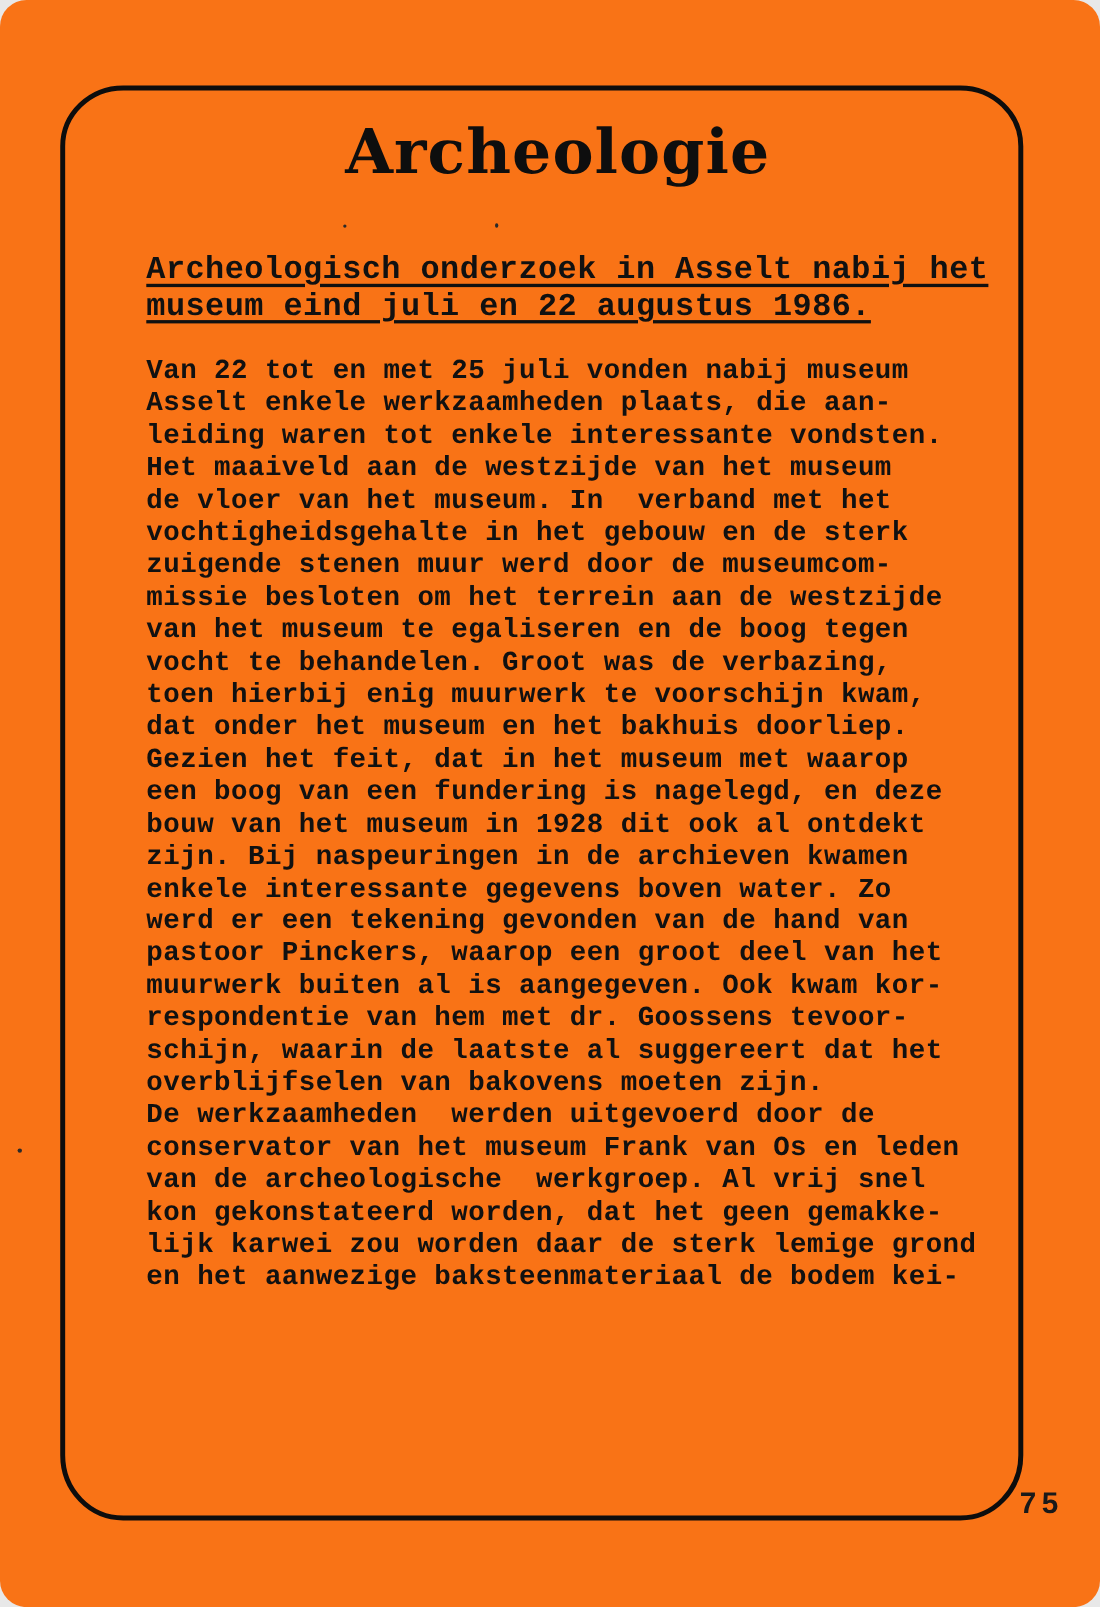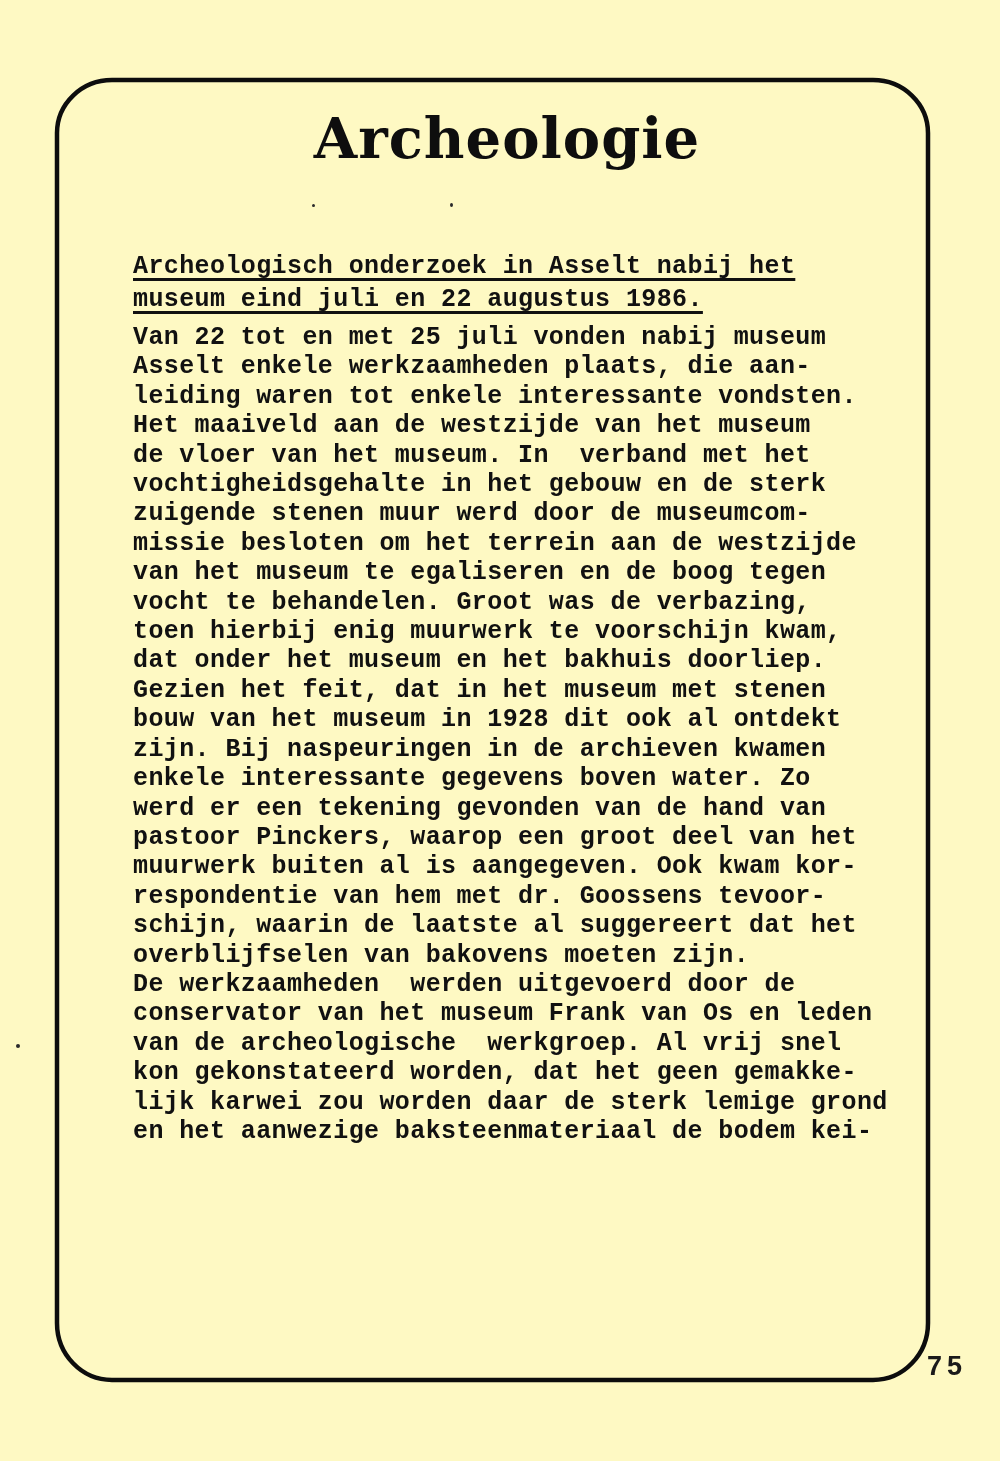--- a/index.html
+++ b/index.html
@@ -1,23 +1,24 @@
 <!DOCTYPE html>
 <html><head>
 <meta charset="utf-8">
 <style>
   html, body { margin: 0; padding: 0; background: #e8e8e8; }
   .page {
     position: relative;
     width: 1000px;
     height: 1461px;
-    background: #fef9c3;
+    background: #f97316;
     color: #111111;
     font-family: "Liberation Mono", monospace;
     overflow: hidden;
+    border-radius: 24px;
   }
   .frame {
     position: absolute;
     left: 0; top: 0;
     width: 1000px; height: 1461px;
     pointer-events: none;
   }
   .title {
     position: absolute;
     top: 110px;
@@ -28,22 +29,22 @@
     font-family: "DejaVu Serif", serif;
     font-weight: bold;
     font-size: 56px;
     line-height: 56px;
     letter-spacing: 1px;
     color: #0e0e0e;
   }
   .heading {
     position: absolute;
     left: 133px;
-    top: 250px;
-    font-size: 25px;
+    top: 229px;
+    font-size: 29px;
     font-weight: bold;
     line-height: 33px;
     letter-spacing: 0.4px;
   }
   .heading-line {
     white-space: pre;
     text-decoration: underline;
     text-decoration-thickness: 2.5px;
     text-underline-offset: 5px;
   }
@@ -107,21 +108,22 @@
       <div class="body-line">leiding waren tot enkele interessante vondsten.</div>
       <div class="body-line">Het maaiveld aan de westzijde van het museum</div>
       <div class="body-line">de vloer van het museum. In  verband met het</div>
       <div class="body-line">vochtigheidsgehalte in het gebouw en de sterk</div>
       <div class="body-line">zuigende stenen muur werd door de museumcom-</div>
       <div class="body-line">missie besloten om het terrein aan de westzijde</div>
       <div class="body-line">van het museum te egaliseren en de boog tegen</div>
       <div class="body-line">vocht te behandelen. Groot was de verbazing,</div>
       <div class="body-line">toen hierbij enig muurwerk te voorschijn kwam,</div>
       <div class="body-line">dat onder het museum en het bakhuis doorliep.</div>
-      <div class="body-line">Gezien het feit, dat in het museum met stenen</div>
+      <div class="body-line">Gezien het feit, dat in het museum met waarop</div>
+      <div class="body-line">een boog van een fundering is nagelegd, en deze</div>
       <div class="body-line">bouw van het museum in 1928 dit ook al ontdekt</div>
       <div class="body-line">zijn. Bij naspeuringen in de archieven kwamen</div>
       <div class="body-line">enkele interessante gegevens boven water. Zo</div>
       <div class="body-line">werd er een tekening gevonden van de hand van</div>
       <div class="body-line">pastoor Pinckers, waarop een groot deel van het</div>
       <div class="body-line">muurwerk buiten al is aangegeven. Ook kwam kor-</div>
       <div class="body-line">respondentie van hem met dr. Goossens tevoor-</div>
       <div class="body-line">schijn, waarin de laatste al suggereert dat het</div>
       <div class="body-line">overblijfselen van bakovens moeten zijn.</div>
       <div class="body-line">De werkzaamheden  werden uitgevoerd door de</div>

